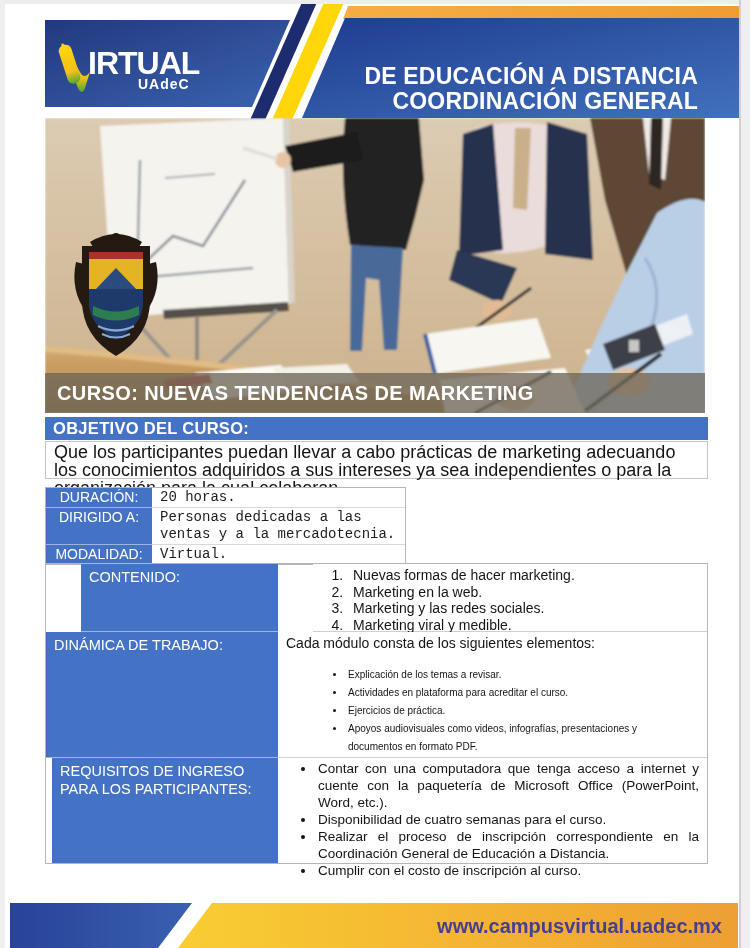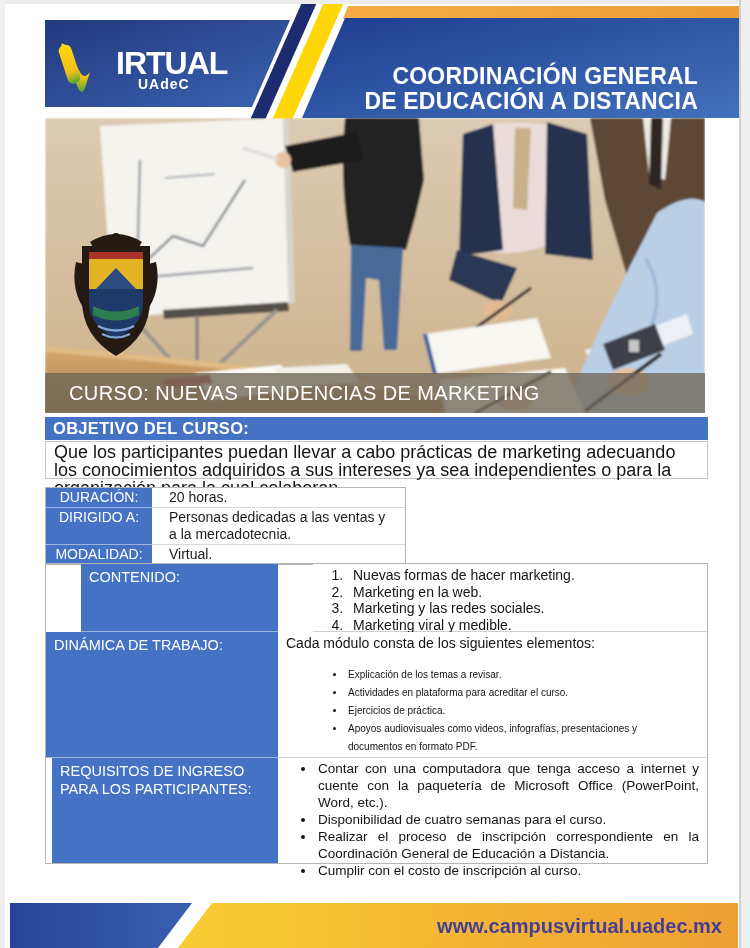--- a/index.html
+++ b/index.html
@@ -14,43 +14,43 @@
   .page{position:relative;width:750px;height:948px;background:#ffffff;overflow:hidden;
         font-family:"Liberation Sans", sans-serif;color:#1c1c1c;}
   
   .edge-top{position:absolute;left:0;top:0;width:750px;height:4px;background:#ededed;}
   .edge-left{position:absolute;left:0;top:0;width:5px;height:948px;background:#efefef;}
   .edge-right-line{position:absolute;left:739px;top:0;width:2px;height:948px;background:#d0d0d0;}
   .edge-right{position:absolute;left:741px;top:0;width:9px;height:948px;background:#efefef;}
 
   .header-svg{position:absolute;left:0;top:0;}
   .logo-text{position:absolute;left:88px;top:48px;color:#ffffff;font-weight:bold;
-             font-size:32px;letter-spacing:-1px;line-height:30px;margin-left:28px;}
+             font-size:32px;letter-spacing:-1px;line-height:30px;}
   .logo-sub{position:absolute;left:138px;top:76px;color:#ffffff;font-weight:bold;
             font-size:14px;letter-spacing:1px;}
   .coord-title{position:absolute;right:52px;top:64px;text-align:right;color:#ffffff;
                font-weight:bold;font-size:23px;line-height:25px;letter-spacing:0.2px;}
 
   .photo-wrap{position:absolute;left:45px;top:118px;width:660px;height:295px;overflow:hidden;}
   .curso-bar{position:absolute;left:45px;top:373px;width:660px;height:40px;
              background:rgba(110,102,88,0.78);display:flex;align-items:center;}
-  .curso-bar span{color:#ffffff;font-weight:normal;font-size:20px;letter-spacing:0.4px;padding-left:24px;}
+  .curso-bar span{color:#ffffff;font-weight:bold;font-size:20px;letter-spacing:0.4px;padding-left:12px;}
   .crest{position:absolute;left:66px;top:230px;}
 
   .objetivo-bar{position:absolute;left:45px;top:417px;width:663px;height:23px;
                 background:var(--accent_blue);color:#ffffff;font-weight:bold;font-size:16.5px;
                 display:flex;align-items:center;padding-left:8px;box-sizing:border-box;letter-spacing:0.3px;}
   .objetivo-text{position:absolute;left:45px;top:441px;width:663px;height:38px;border:1px solid #c5c5c5;
                  box-sizing:border-box;font-size:18px;line-height:18px;padding:1px 8px;color:#141414;}
 
   .info-table{position:absolute;left:45px;top:487px;width:361px;border:1px solid #b5b5b5;
               display:grid;grid-template-columns:106px 1fr;box-sizing:border-box;}
   .info-table .lbl{background:var(--accent_blue);color:#fff;font-size:14px;font-weight:500;
                    padding:1px 6px;border-bottom:1px solid #9db4dd;text-align:center;}
-  .info-table .val{background:#fff;font-size:14px;padding:1px 17px;border-bottom:1px solid #d8d8d8;line-height:17px;}
+  .info-table .val{background:#fff;font-size:14px;padding:1px 8px;border-bottom:1px solid #d8d8d8;line-height:17px;font-family:Liberation Mono, monospace;}
   .info-table .last{border-bottom:none;}
 
   .detail-table{position:absolute;left:45px;top:563px;width:663px;border:1px solid #b5b5b5;
                 display:grid;grid-template-columns:232px 1fr;box-sizing:border-box;}
   .detail-table .lbl{background:var(--accent_blue);color:#fff;font-size:14.5px;font-weight:500;
                      padding:4px 8px;line-height:18px;border-bottom:1px solid #9db4dd;box-sizing:border-box;}
   .detail-table .val{background:#fff;font-size:14px;padding:2px 8px;box-sizing:border-box;
                      border-bottom:1px solid #cfcfcf;color:#141414;}
   .detail-table .h1{height:68px;margin-left:35px;} .detail-table .h2{height:126px;} .detail-table .h3{height:105px;margin-left:6px;}
   .detail-table .lbl.lastrow,.detail-table .val.lastrow{border-bottom:none;}
@@ -97,22 +97,22 @@
     <polygon points="345,18 750,18 750,118 302,118" fill="url(#gR)"></polygon>
 
     <g>
       <path d="M64,44 Q60,42 62,48 L78,88 Q82,96 85,88 L90,72 Q84,80 80,72 Z" fill="url(#gV)"></path>
       <rect x="63" y="44" width="13" height="40" rx="6" transform="rotate(-18 70 64)" fill="url(#gV)"></rect>
     </g>
   </svg>
   <div class="logo-text">IRTUAL</div>
   <div class="logo-sub">UAdeC</div>
   <div class="coord-title">
+    <div>DE EDUCACIÓN A DISTANCIA</div>
     <div>COORDINACIÓN GENERAL</div>
-    <div>DE EDUCACIÓN A DISTANCIA</div>
   </div>
 
   <div class="photo-wrap">
     <svg width="660" height="295" viewBox="0 0 660 295">
       <defs>
         <linearGradient id="pbg" x1="0" y1="0" x2="0" y2="1">
           <stop offset="0" stop-color="#dccbb3"></stop>
             <stop offset="1" stop-color="#cdb28c"></stop>
         </linearGradient>
         <linearGradient id="tbl" x1="0" y1="0" x2="0" y2="1">

